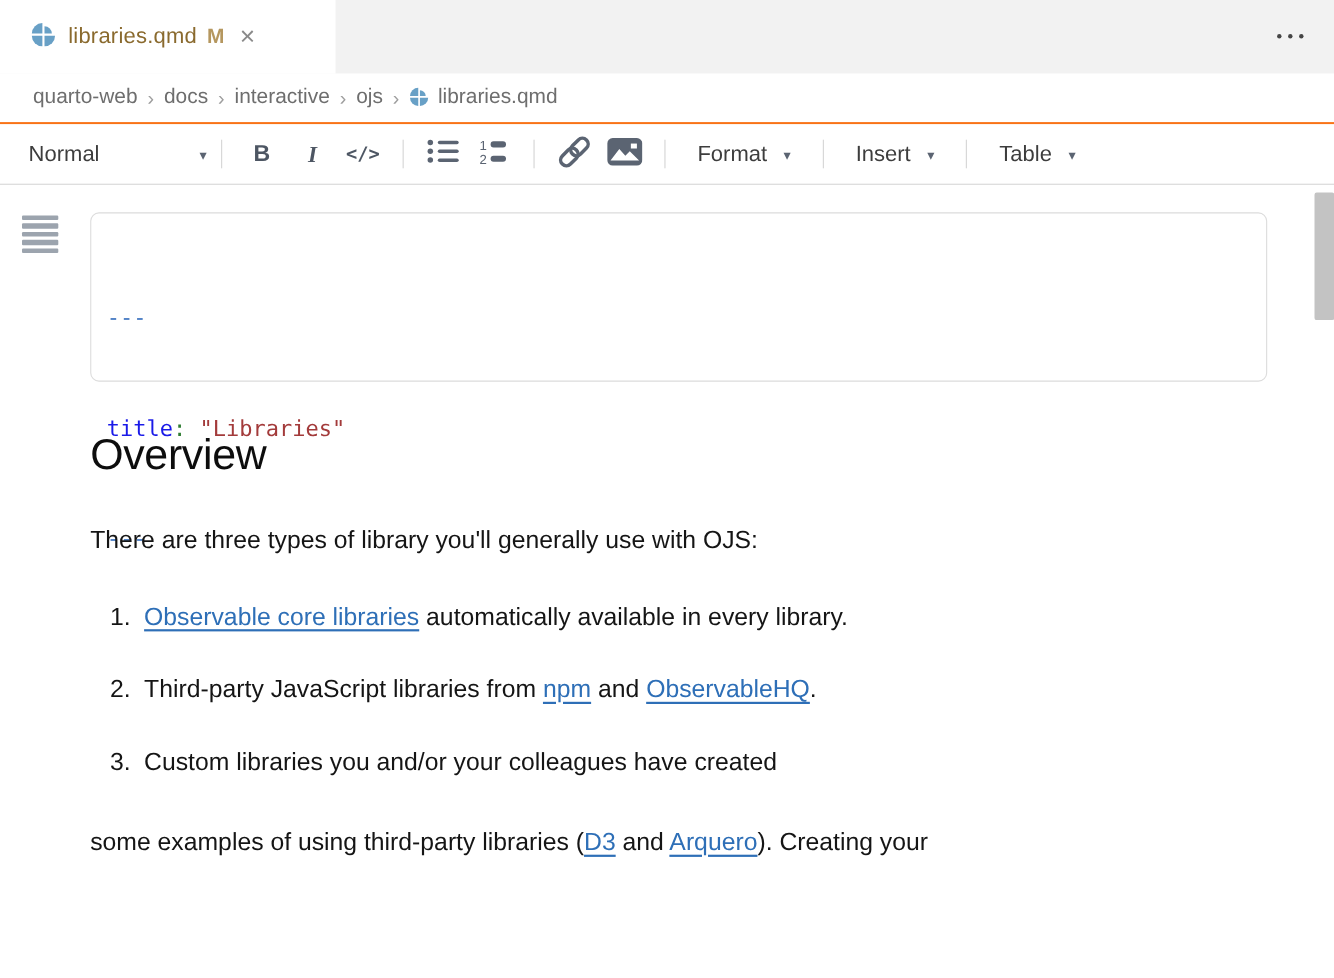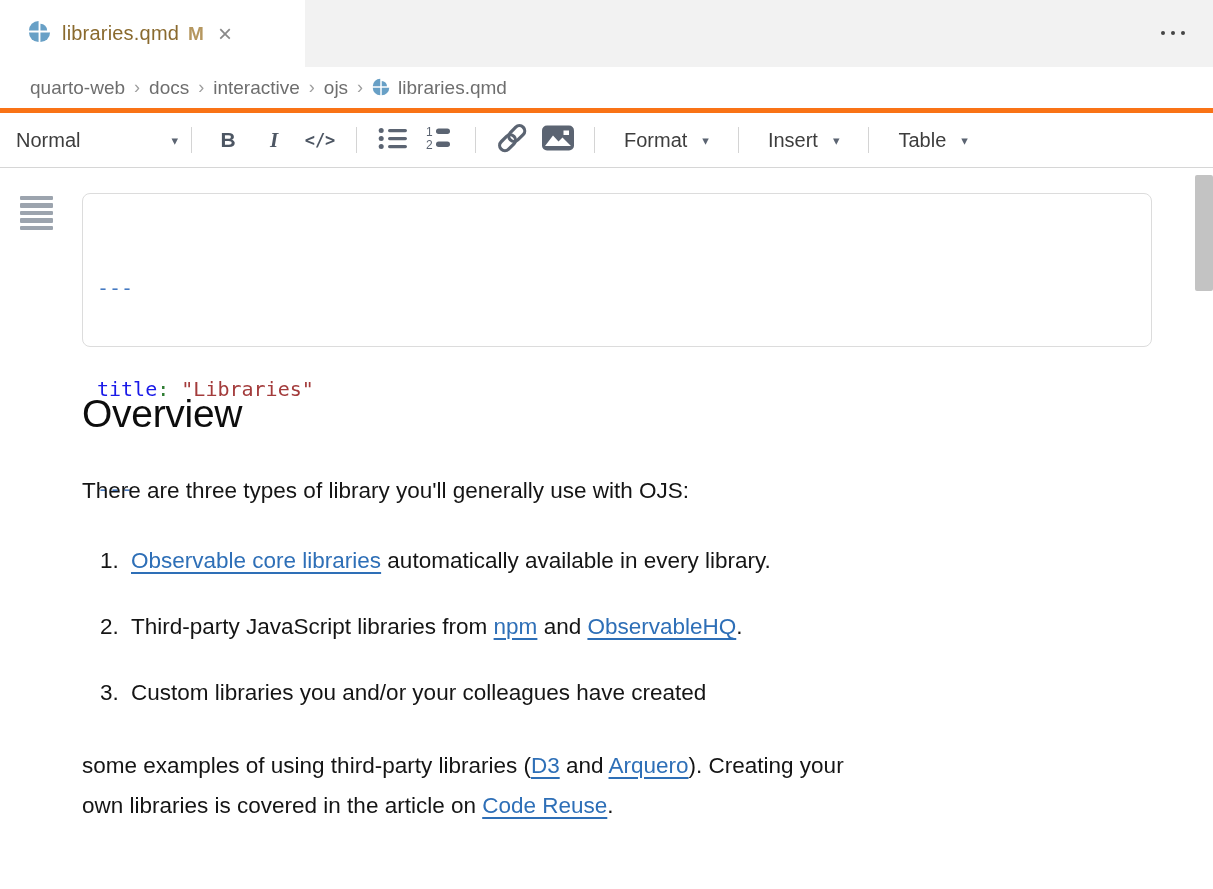--- a/index.html
+++ b/index.html
@@ -11,29 +11,29 @@
   .tab { position:absolute; left:0; top:0; width:305px; height:67px; background:#ffffff;
          display:flex; align-items:center; padding-left:28px; cursor:default; }
   .tab-title { font-size:20px; color:#8a6a2e; margin-left:11px; letter-spacing:.2px; }
   .tab-badge { font-size:19px; color:#b5975f; margin-left:9px; font-weight:600; }
   .tab-close { font-size:24px; color:#8a8a8a; margin-left:14px; line-height:1; font-weight:400; }
   .more-dots { position:absolute; right:28px; top:31px; display:flex; gap:6px; }
   .more-dots i { width:4px; height:4px; border-radius:50%; background:#454545; display:block; }
 
   
   .breadcrumb { position:absolute; left:0; top:67px; width:1213px; height:46px; background:#fff;
-                border-bottom:5px solid #f97316; display:flex; align-items:center;
+                border-bottom:2px solid #f97316; display:flex; align-items:center;
                 padding-left:30px; font-size:19px; color:#6e6e6e; }
   .crumb { color:#6e6e6e; }
   .crumb-sep { color:#9e9e9e; margin:0 9px; font-size:18px; }
   .breadcrumb .qicon { margin-right:8px; position:relative; top:2px; }
 
   
   .toolbar { position:absolute; left:0; top:113px; width:1213px; height:55px; background:#fff;
-             border-bottom:1px solid #d6d6d6; display:flex; align-items:center; padding-left:16px; }
+             border-bottom:1px solid #d6d6d6; display:flex; align-items:center; padding-left:26px; }
   .tb-sep { width:1px; height:26px; background:#d4d4d4; margin:0 13px; flex:none; }
   .style-btn { width:162px; display:flex; align-items:center; justify-content:space-between;
                font-size:20px; color:#3d3d3d; }
   .caret { font-size:13px; color:#5b6472; }
   .tb-btn { width:46px; height:40px; display:flex; align-items:center; justify-content:center; flex:none; }
   .g-bold { font-size:21px; font-weight:800; color:#4d5663; }
   .g-italic { font-size:21px; font-weight:700; font-style:italic; color:#4d5663;
               font-family:"Liberation Serif", serif; }
   .g-code { font-size:17px; font-weight:700; color:#4d5663; font-family:"DejaVu Sans Mono", monospace; }
   .menu-btn { display:flex; align-items:center; gap:15px; padding:0 16px; font-size:20px; color:#3d3d3d; }
@@ -233,16 +233,15 @@
     <span class="li-text"><span>Third-party JavaScript libraries from </span><a class="lnk">npm</a><span> and </span><a class="lnk">ObservableHQ</a><span>.</span></span>
   </div>
   <div class="list-item">
     <span class="li-num">3.</span>
     <span class="li-text"><span>Custom libraries you and/or your colleagues have created</span></span>
   </div>
 </div>
 
 <div class="doc-closing">
   <div><span>some examples of using third-party libraries (</span><a class="lnk">D3</a><span> and </span><a class="lnk">Arquero</a><span>). Creating your</span></div>
-  <div><span>own libraries is covered in the article on </span><a class="lnk">Code Reuse</a><span>.</span></div>
 </div>
 
 <div class="scroll-thumb"></div>
 
 </body></html>

